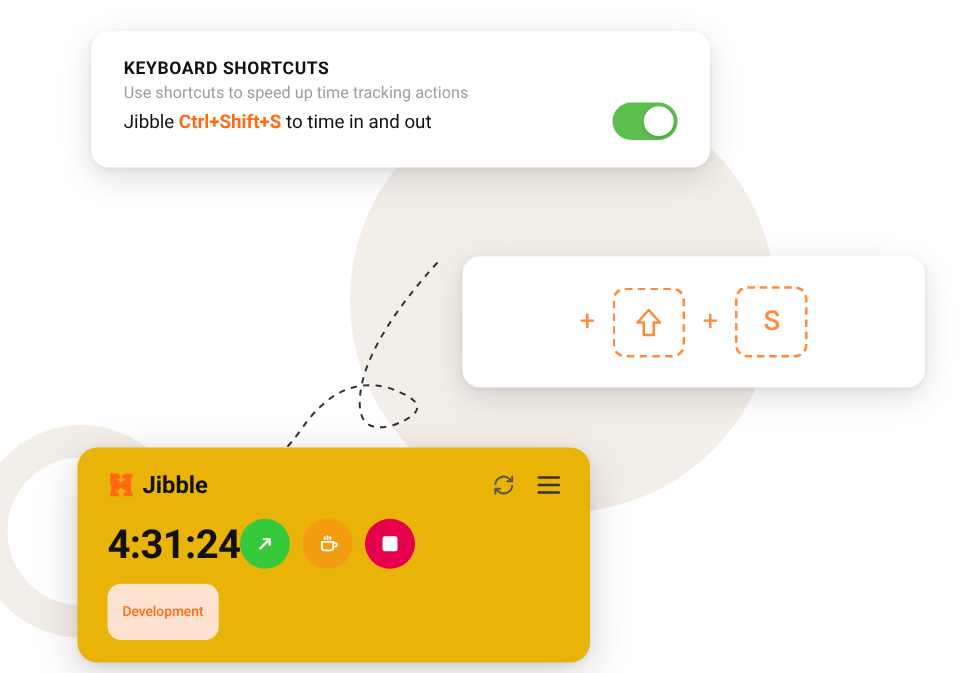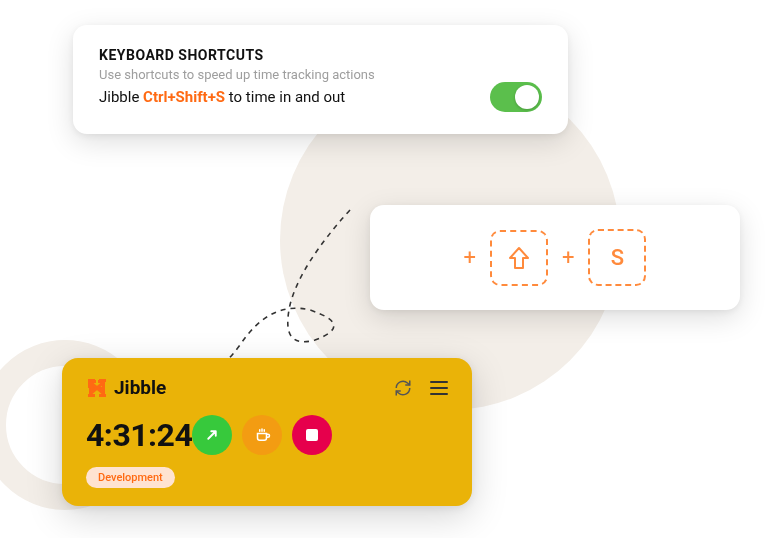--- a/index.html
+++ b/index.html
@@ -94,21 +94,21 @@
     width: 40px; height: 40px; border-radius: 50%; display: flex;
     align-items: center; justify-content: center; cursor: pointer; color: #fff;
   }
   .btn-green { background: #37c93c; }
   .btn-orange { background: #f39c12; }
   .btn-red { background: #e6004c; }
   .round-btn svg { width: 18px; height: 18px; }
   .stop-square { width: 12px; height: 12px; background: #fff; border-radius: 2px; }
 
   .tags { display: flex; gap: 8px; }
-  .tag { font-size: 11px; padding: 4px 12px; border-radius: 11px; text-align: center; }
+  .tag { font-size: 11px; padding: 16px 12px; border-radius: 11px; text-align: center; }
   .tag-dev { background: #ffe3d1; color: #ff6a13; font-weight: 500; }
   .tag-proj { background: #eeeeee; color: #777; }
 
   
   .connector {
     position: absolute; left: 200px; top: 205px; z-index: 2;
     pointer-events: none;
   }
 </style>
 </head>

